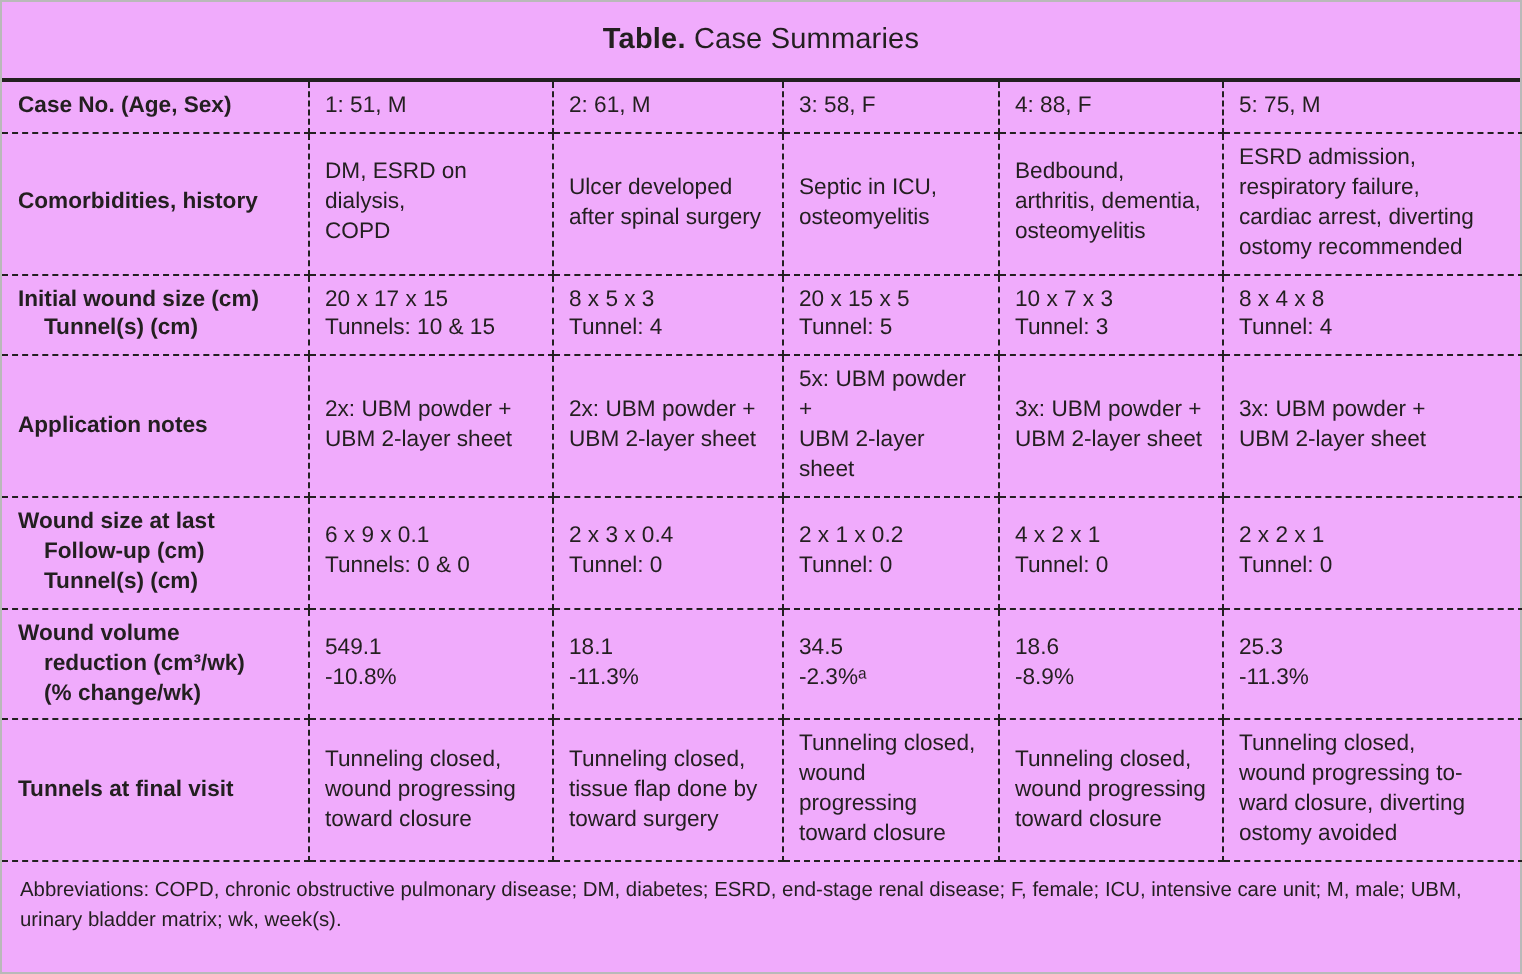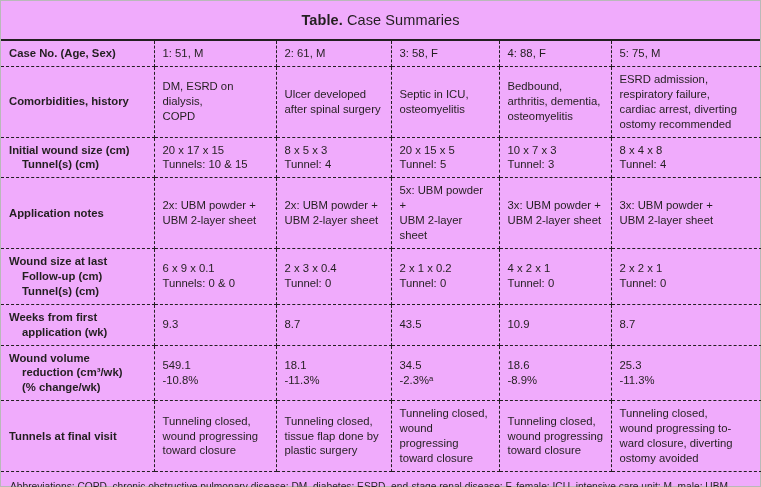--- a/index.html
+++ b/index.html
@@ -214,41 +214,20 @@
             <span class="cell-line">4 x 2 x 1</span>
             <span class="cell-line">Tunnel: 0</span>
           </td>
           <td>
             <span class="cell-line">2 x 2 x 1</span>
             <span class="cell-line">Tunnel: 0</span>
           </td>
         </tr>
         <tr>
           <td class="rowlabel">
-            <span class="cell-line">Weeks from first</span>
-            <span class="cell-line ind">application (wk)</span>
-          </td>
-          <td>
-            <span class="cell-line">9.3</span>
-          </td>
-          <td>
-            <span class="cell-line">8.7</span>
-          </td>
-          <td>
-            <span class="cell-line">43.5</span>
-          </td>
-          <td>
-            <span class="cell-line">10.9</span>
-          </td>
-          <td>
-            <span class="cell-line">8.7</span>
-          </td>
-        </tr>
-        <tr>
-          <td class="rowlabel">
             <span class="cell-line">Wound volume</span>
             <span class="cell-line ind">reduction (cm³/wk)</span>
             <span class="cell-line ind">(% change/wk)</span>
           </td>
           <td>
             <span class="cell-line">549.1</span>
             <span class="cell-line">-10.8%</span>
           </td>
           <td>
             <span class="cell-line">18.1</span>
@@ -272,21 +251,21 @@
             <span class="cell-line">Tunnels at final visit</span>
           </td>
           <td>
             <span class="cell-line">Tunneling closed,</span>
             <span class="cell-line">wound progressing</span>
             <span class="cell-line">toward closure</span>
           </td>
           <td>
             <span class="cell-line">Tunneling closed,</span>
             <span class="cell-line">tissue flap done by</span>
-            <span class="cell-line">plastic surgery</span>
+            <span class="cell-line">toward surgery</span>
           </td>
           <td>
             <span class="cell-line">Tunneling closed,</span>
             <span class="cell-line">wound progressing</span>
             <span class="cell-line">toward closure</span>
           </td>
           <td>
             <span class="cell-line">Tunneling closed,</span>
             <span class="cell-line">wound progressing</span>
             <span class="cell-line">toward closure</span>

